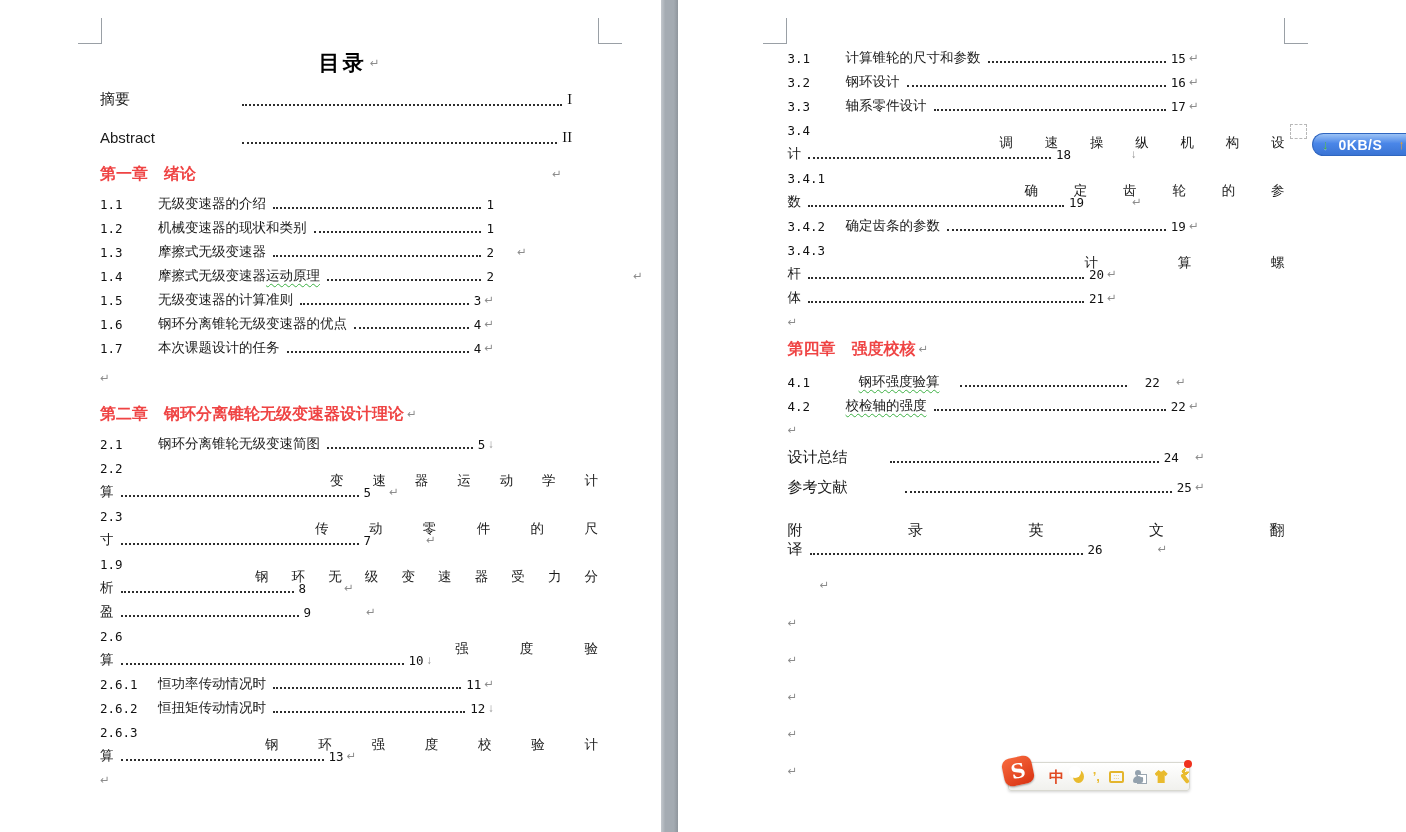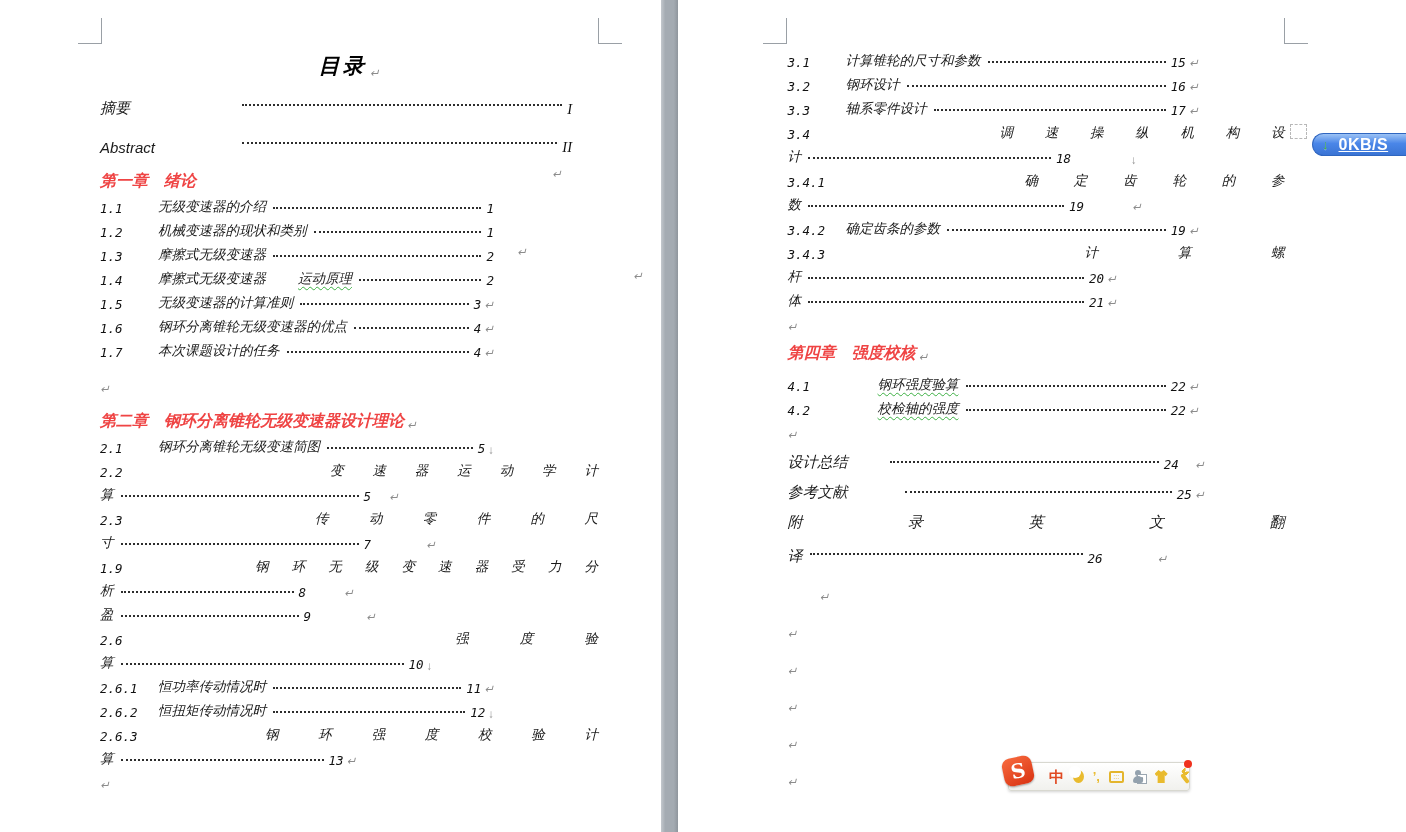--- a/index.html
+++ b/index.html
@@ -10,49 +10,49 @@
   .page-right{width:772px;}
   .gap{width:18px;height:832px;background:linear-gradient(90deg,#c3c8cd,#a4abb2 25%,#a4abb2 75%,#8f969d);}
   
   .crop{position:absolute;width:23px;height:25px;top:18px;}
   .crop.rb{border-right:1px solid #9aa0a6;border-bottom:1px solid #9aa0a6;}
   .crop.lb{border-left:1px solid #9aa0a6;border-bottom:1px solid #9aa0a6;}
   
   .content{position:relative;padding-top:46px;}
   .page-left .content{margin-left:100px;width:498px;}
   .page-right .content{margin-left:110px;width:497px;}
-  .row{position:relative;display:flex;align-items:flex-end;font-size:13.5px;color:#1a1a1a;font-style:italic;}
+  .row{position:relative;display:flex;align-items:center;font-size:13.5px;color:#1a1a1a;}
   .h24{height:24px}.h30{height:30px}.h34{height:34px}.h36{height:36px}.h38{height:38px}
   .doc-title{font-size:21px;font-weight:bold;letter-spacing:3px;color:#000;}
   .trow{justify-content:center;}
   .num{flex:0 0 58px;font-family:"DejaVu Sans Mono",monospace;font-size:12.5px;color:#111;}
   .ttl{white-space:nowrap;}
   .front .ttl{font-size:15px;}
   .cnum,.cttl{font-size:16px;font-weight:600;color:#ef4444;white-space:nowrap;}
   .cnum{margin-right:16px;}
   .leader{position:relative;flex:1 1 auto;align-self:stretch;}
   .leader::before{content:"";position:absolute;left:7px;right:5px;top:62%;border-top:2px dotted #2d2d2d;}
   .leader.fx{flex:0 0 auto;}
   .page-no{font-family:"DejaVu Sans Mono",monospace;font-size:12.5px;color:#111;}
   .roman{font-family:"Liberation Serif",serif;font-size:14.5px;color:#111;}
   .mark{color:#8c8c8c;font-size:11.5px;margin-left:3px;white-space:pre;}
   .mark.abs{position:absolute;top:50%;transform:translateY(-50%);margin:0;}
   .tail{flex:0 0 auto;}
   .tL{flex-basis:104px}.tR{flex-basis:86px}.tFL{flex-basis:26px}.tFR{flex-basis:80px}
   .spx{flex:0 0 auto;}
   .spread{flex:1 1 auto;text-align:justify;text-align-last:justify;white-space:normal;font-size:13.5px;margin-top:26px;}
   .spread.big{font-size:15px;}
-  .sq{text-decoration:underline;text-decoration-style:wavy;text-decoration-color:#3cb043;text-decoration-thickness:1px;text-underline-offset:3px;margin-left:32px;}
+  .sq{text-decoration:underline;text-decoration-style:wavy;text-decoration-color:#3cb043;text-decoration-thickness:1px;text-underline-offset:3px;}
   
   .speed-badge{position:absolute;left:1312px;top:133px;width:110px;height:23px;
     background:linear-gradient(180deg,#9cc3f5,#4a86e8 45%,#3a74d4);
     border:1px solid #2f66c0;border-right:none;border-radius:12px 0 0 12px;
     display:flex;align-items:center;padding-left:9px;box-sizing:border-box;z-index:5;}
   .speed-badge .dn{color:#46b53c;font-weight:bold;font-size:13px;text-shadow:0 1px 0 rgba(255,255,255,.35);}
-  .speed-badge .val{color:#fff;font-weight:bold;font-size:16px;margin-left:10px;letter-spacing:.5px;text-decoration:underline;}
+  .speed-badge .val{color:#fff;font-weight:bold;font-size:14px;margin-left:10px;letter-spacing:.5px;}
   .speed-badge .up{color:#f6a21d;font-weight:bold;font-size:13px;margin-left:16px;}
   .artifact{position:absolute;left:1290px;top:124px;width:15px;height:13px;border:1px dashed #b8b8b8;z-index:4;}
   
   .ime{position:absolute;left:1008px;top:762px;width:182px;height:29px;
     background:linear-gradient(180deg,#ffffff,#f1f1ed);border:1px solid #d8d8d0;border-radius:3px;
     box-shadow:0 1px 3px rgba(0,0,0,.18);display:flex;align-items:center;gap:9px;
     padding-left:40px;box-sizing:border-box;z-index:6;}
   .ime-logo{position:absolute;left:-6px;top:-6px;width:30px;height:28px;border-radius:8px;
     background:linear-gradient(160deg,#f76a3e,#d93312);transform:rotate(-12deg);
     color:#fff;font-weight:bold;font-size:20px;display:flex;align-items:center;justify-content:center;
@@ -374,21 +374,21 @@
       <div class="row h24">
         <span class="mark" style="margin-left:0;">↵</span>
       </div>
 
       <div class="row h30">
         <span class="cnum">第四章</span>
         <span class="cttl">强度校核</span>
         <span class="mark">↵</span>
       </div>
 
-      <div class="row h24" style="margin-top:6px;">
+      <div class="row h24" style="margin-top:6px;gap:13px;">
         <span class="num">4.1</span>
         <span class="ttl sq">钢环强度验算</span>
         <span class="leader"></span>
         <span class="page-no">22</span>
         <span class="mark">↵</span>
         <span class="tail tR"></span>
       </div>
 
       <div class="row h24">
         <span class="num">4.2</span>

